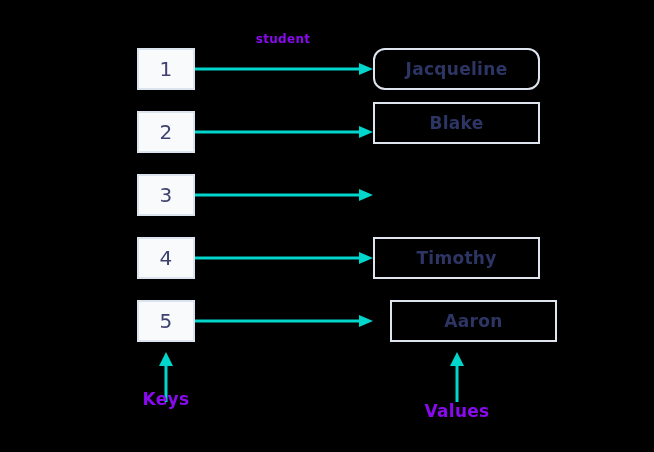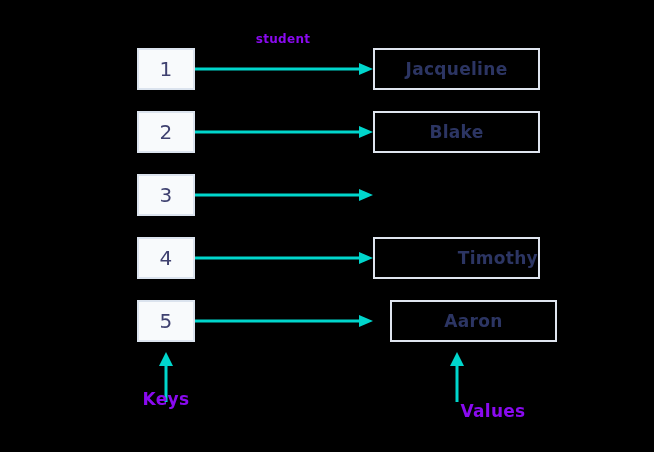--- a/index.html
+++ b/index.html
@@ -104,51 +104,51 @@
 
   <div class="edge-label" style="left:283px; top:33px;">student</div>
 
   <div class="key-box" style="left:137px; top:48px;">
     <span class="key-label">1</span>
   </div>
   <svg class="map-arrow" style="top:61px;" viewBox="0 0 178 16">
     <line x1="0" y1="8" x2="164" y2="8" stroke="#00d6cc" stroke-width="3"></line>
     <polygon points="164,2 178,8 164,14" fill="#00d6cc"></polygon>
   </svg>
-  <div class="value-box" style="left:373px; top:48px;">
+  <div class="value-box" style="left:373px; top:48px;border-radius:12px;">
     <span class="value-label">Jacqueline</span>
   </div>
 
   <div class="key-box" style="left:137px; top:111px;">
     <span class="key-label">2</span>
   </div>
   <svg class="map-arrow" style="top:124px;" viewBox="0 0 178 16">
     <line x1="0" y1="8" x2="164" y2="8" stroke="#00d6cc" stroke-width="3"></line>
     <polygon points="164,2 178,8 164,14" fill="#00d6cc"></polygon>
   </svg>
-  <div class="value-box" style="left:373px; top:111px;">
+  <div class="value-box" style="left:373px; top:102px;">
     <span class="value-label">Blake</span>
   </div>
 
   <div class="key-box" style="left:137px; top:174px;">
     <span class="key-label">3</span>
   </div>
   <svg class="map-arrow" style="top:187px;" viewBox="0 0 178 16">
     <line x1="0" y1="8" x2="164" y2="8" stroke="#00d6cc" stroke-width="3"></line>
     <polygon points="164,2 178,8 164,14" fill="#00d6cc"></polygon>
   </svg>
 
   <div class="key-box" style="left:137px; top:237px;">
     <span class="key-label">4</span>
   </div>
   <svg class="map-arrow" style="top:250px;" viewBox="0 0 178 16">
     <line x1="0" y1="8" x2="164" y2="8" stroke="#00d6cc" stroke-width="3"></line>
     <polygon points="164,2 178,8 164,14" fill="#00d6cc"></polygon>
   </svg>
-  <div class="value-box" style="left:373px; top:237px;justify-content:flex-end;">
+  <div class="value-box" style="left:373px; top:237px;">
     <span class="value-label">Timothy</span>
   </div>
 
   <div class="key-box" style="left:137px; top:300px;">
     <span class="key-label">5</span>
   </div>
   <svg class="map-arrow" style="top:313px;" viewBox="0 0 178 16">
     <line x1="0" y1="8" x2="164" y2="8" stroke="#00d6cc" stroke-width="3"></line>
     <polygon points="164,2 178,8 164,14" fill="#00d6cc"></polygon>
   </svg>
@@ -159,15 +159,15 @@
   <svg class="caption-arrow" style="left:157px; top:352px;" viewBox="0 0 18 50">
     <line x1="9" y1="50" x2="9" y2="12" stroke="#00d6cc" stroke-width="3"></line>
     <polygon points="9,0 2,14 16,14" fill="#00d6cc"></polygon>
   </svg>
   <div class="caption-text" style="left:166px; top:391px;">Keys</div>
 
   <svg class="caption-arrow" style="left:448px; top:352px;" viewBox="0 0 18 50">
     <line x1="9" y1="50" x2="9" y2="12" stroke="#00d6cc" stroke-width="3"></line>
     <polygon points="9,0 2,14 16,14" fill="#00d6cc"></polygon>
   </svg>
-  <div class="caption-text" style="left:457px; top:403px;margin-left:36px;">Values</div>
+  <div class="caption-text" style="left:457px; top:403px;">Values</div>
 
 </div>
 
 </body></html>

